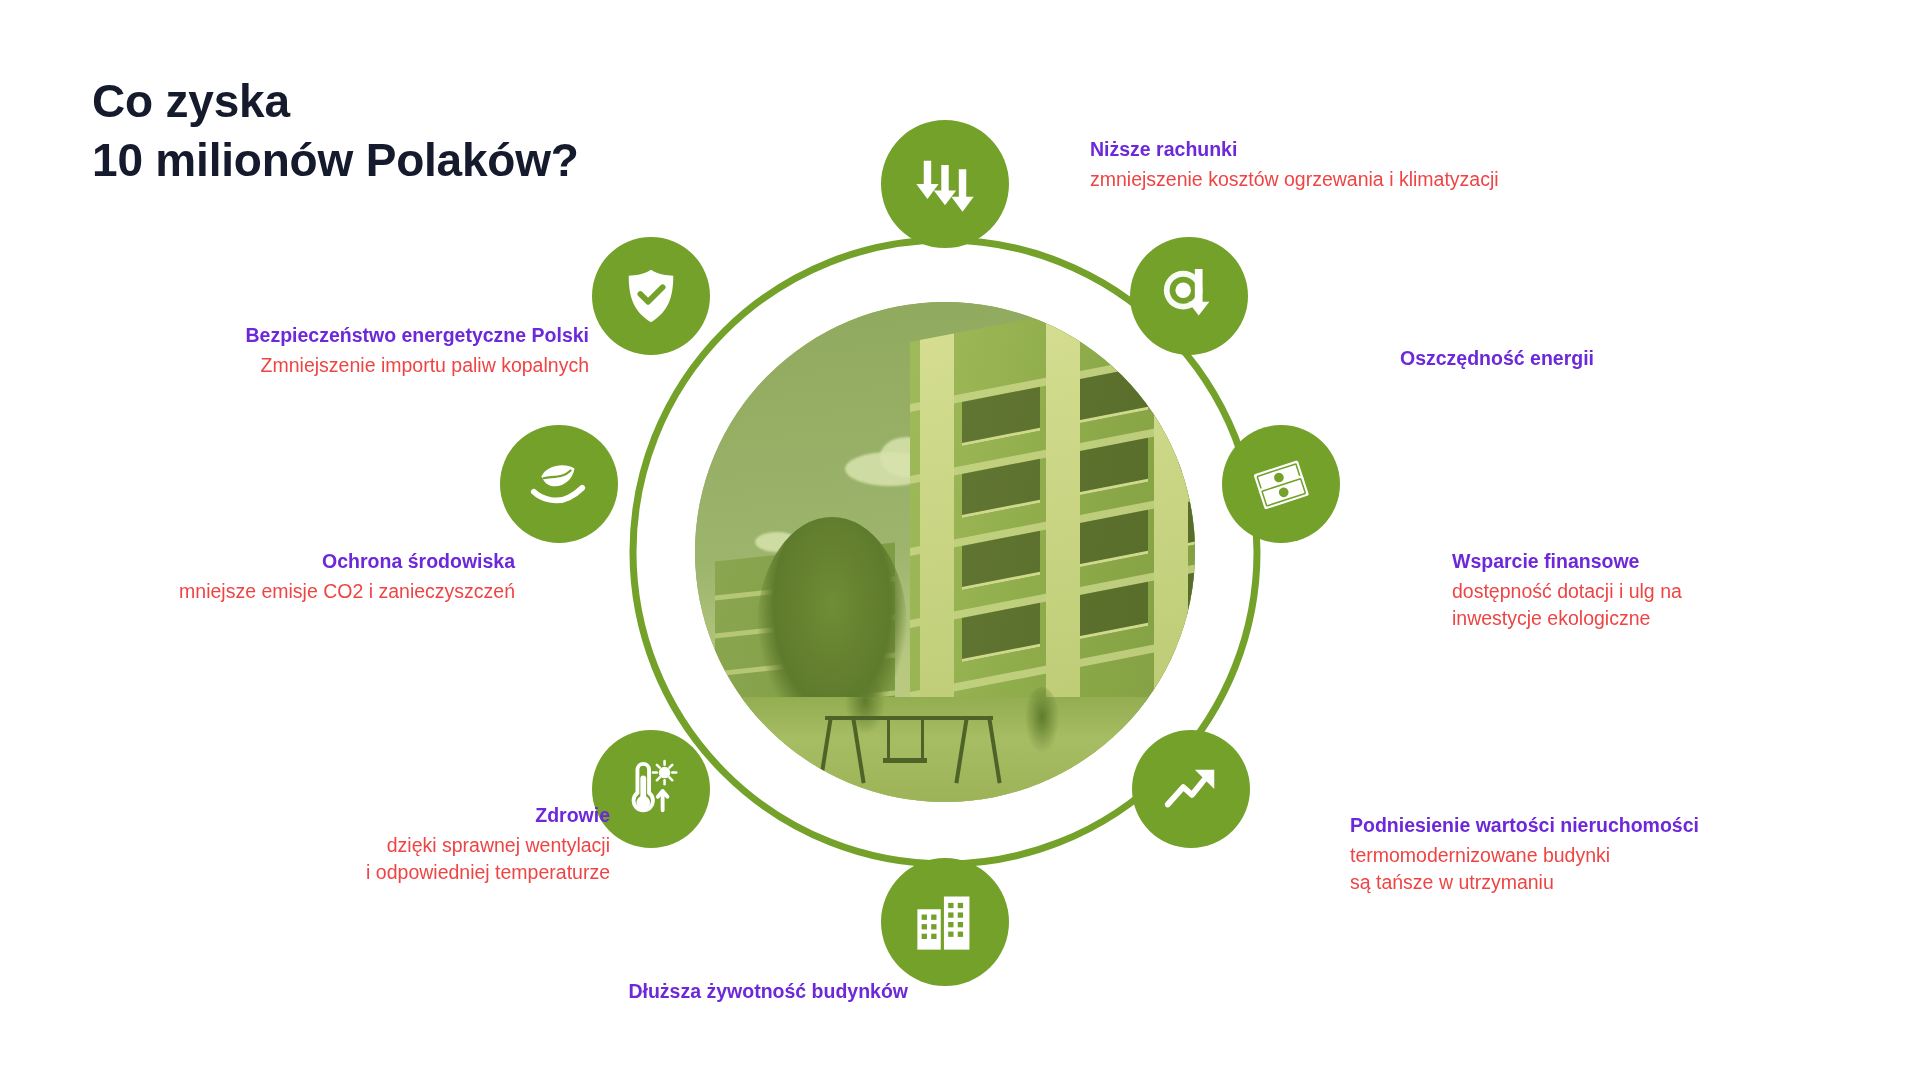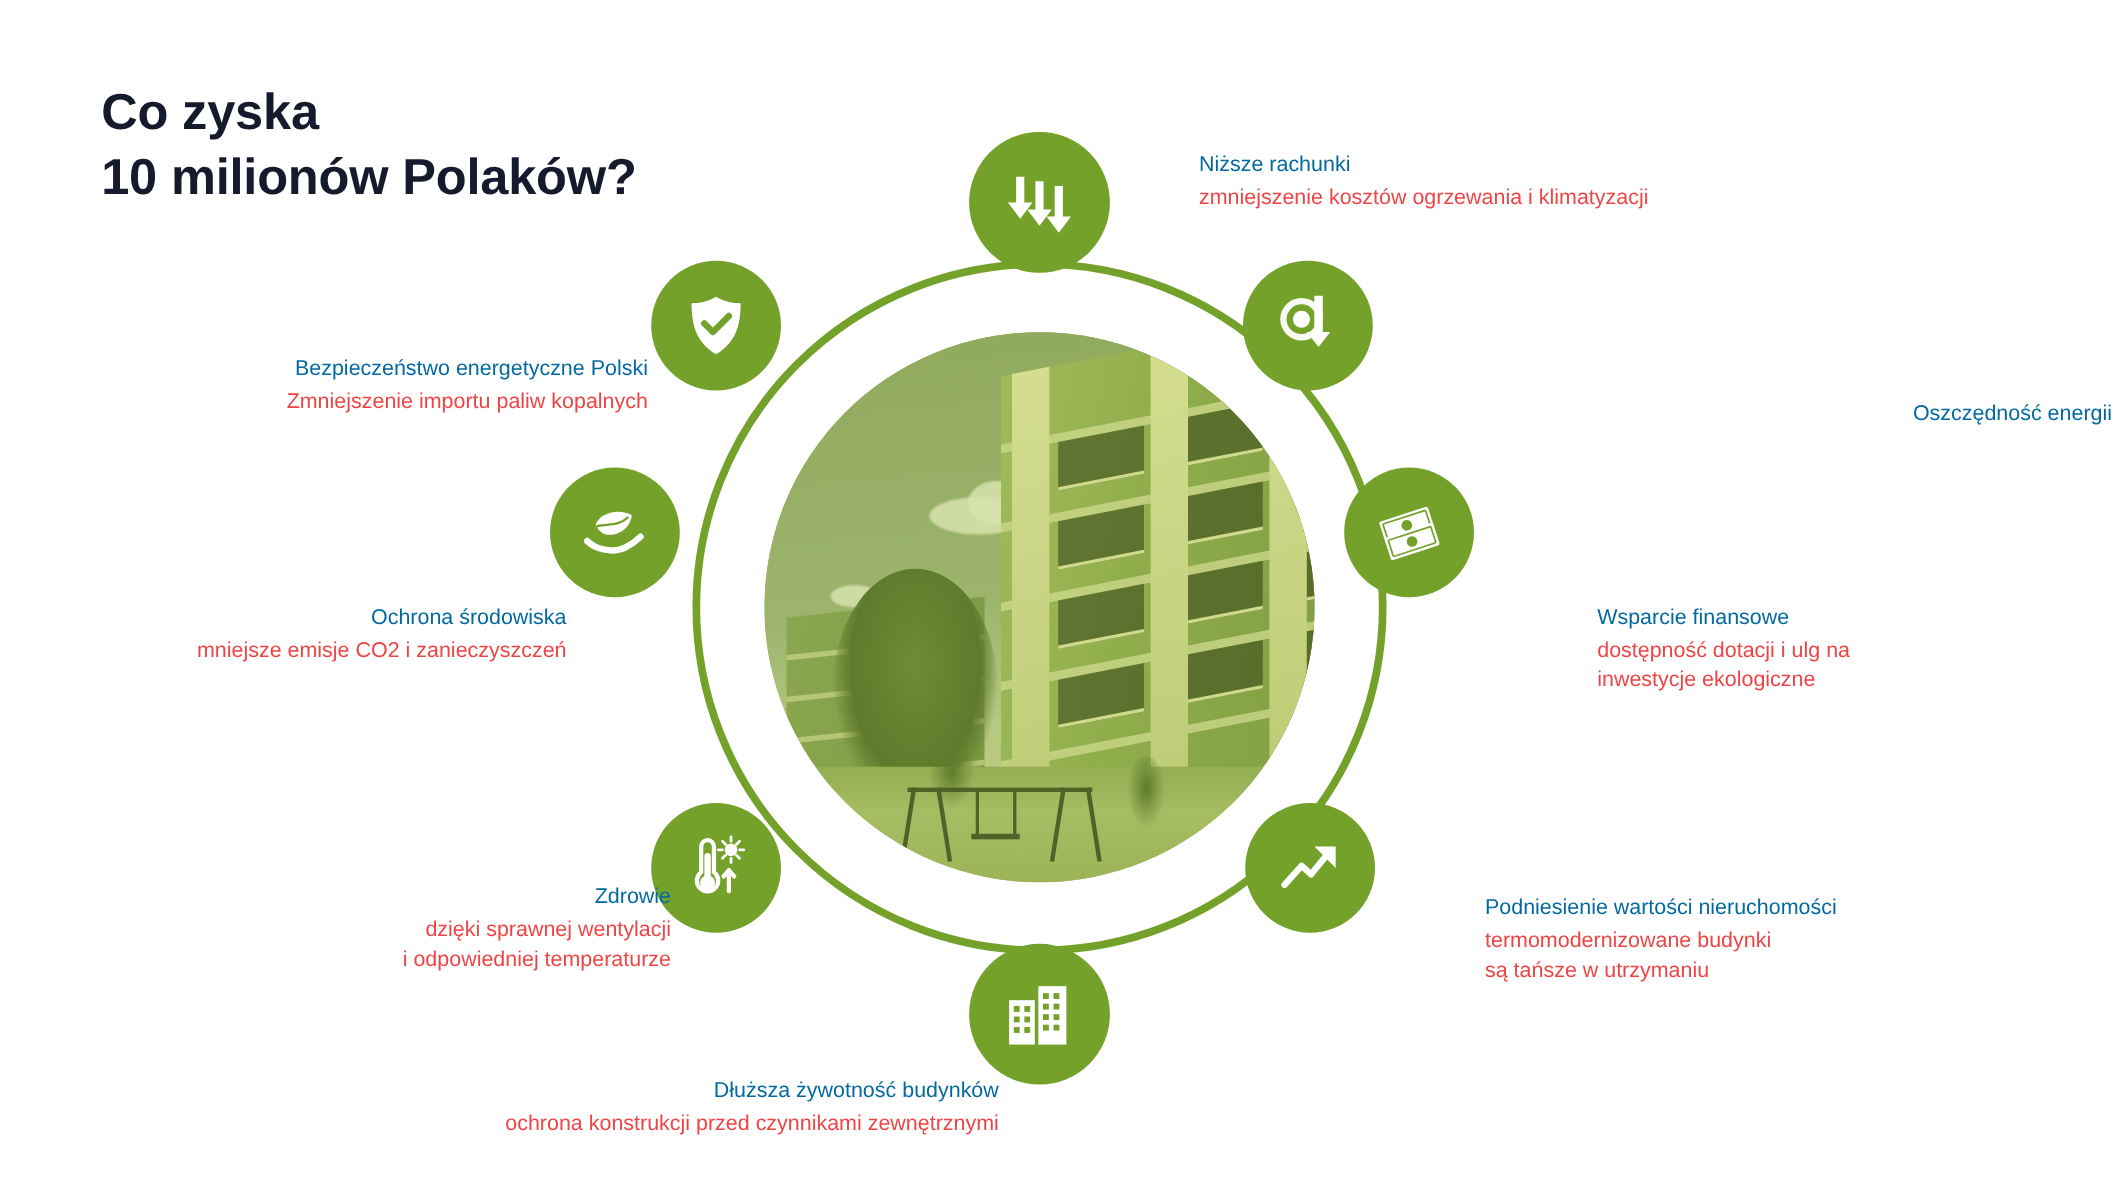--- a/index.html
+++ b/index.html
@@ -134,23 +134,23 @@
     justify-content:center;
   }
   .node svg { width:62px; height:62px; fill:#ffffff; }
   .node.big { width:128px; height:128px; }
   .node.big svg { width:68px; height:68px; }
 
   
   .label { position:absolute; color:#111111; }
   .label .t {
     font-size:19.5px;
-    font-weight:normal;
+    font-weight:bold;
     line-height:1.42;
-    color:#0369a1;
+    color:#6d28d9;
     margin-bottom:2px;
   }
   .label .d {
     font-size:19.5px;
     font-weight:normal;
     line-height:1.42;
     color:#ef4444;
     white-space:pre-line;
   }
   .label.right { text-align:left; }
@@ -318,39 +318,38 @@
         <path d="M21 30 l8 8 l15 -15" fill="none" stroke="#73a12a" stroke-width="6" stroke-linecap="round" stroke-linejoin="round"></path>
       </svg>
     </div>
   </div>
 
   <div class="label right" style="left:1090px; top:136px; width:600px;">
     <div class="t">Niższe rachunki</div>
     <div class="d">zmniejszenie kosztów ogrzewania i klimatyzacji</div>
   </div>
 
-  <div class="label right" style="left:1400px; top:363px; width:520px;text-align:right;">
+  <div class="label right" style="left:1400px; top:345px; width:520px;">
     <div class="t">Oszczędność energii</div>
   </div>
 
   <div class="label right" style="left:1452px; top:548px; width:440px;">
     <div class="t">Wsparcie finansowe</div>
     <div class="d">dostępność dotacji i ulg na
 inwestycje ekologiczne</div>
   </div>
 
   <div class="label right" style="left:1350px; top:812px; width:560px;">
     <div class="t">Podniesienie wartości nieruchomości</div>
     <div class="d">termomodernizowane budynki
 są tańsze w utrzymaniu</div>
   </div>
 
   <div class="label center" style="left:248px; top:978px; width:660px;text-align:right;">
     <div class="t">Dłuższa żywotność budynków</div>
-    <div class="d">ochrona konstrukcji przed czynnikami zewnętrznymi</div>
   </div>
 
   <div class="label left" style="left:230px; top:802px; width:380px;">
     <div class="t">Zdrowie</div>
     <div class="d">dzięki sprawnej wentylacji
 i odpowiedniej temperaturze</div>
   </div>
 
   <div class="label left" style="left:60px; top:548px; width:455px;">
     <div class="t">Ochrona środowiska</div>

